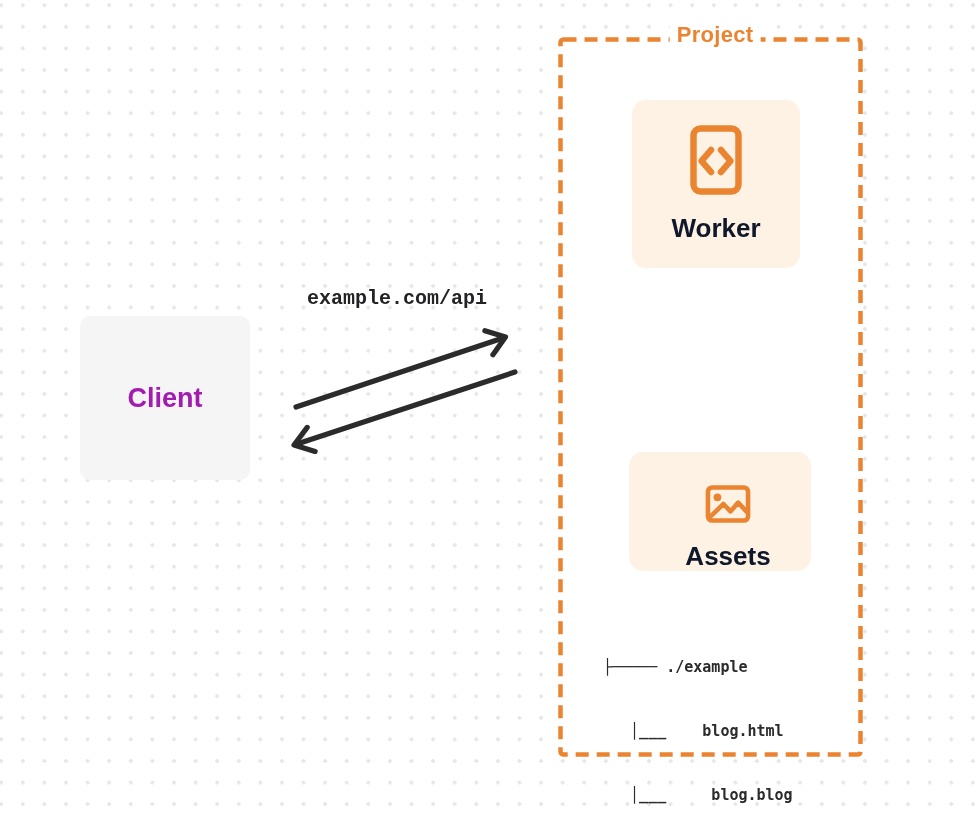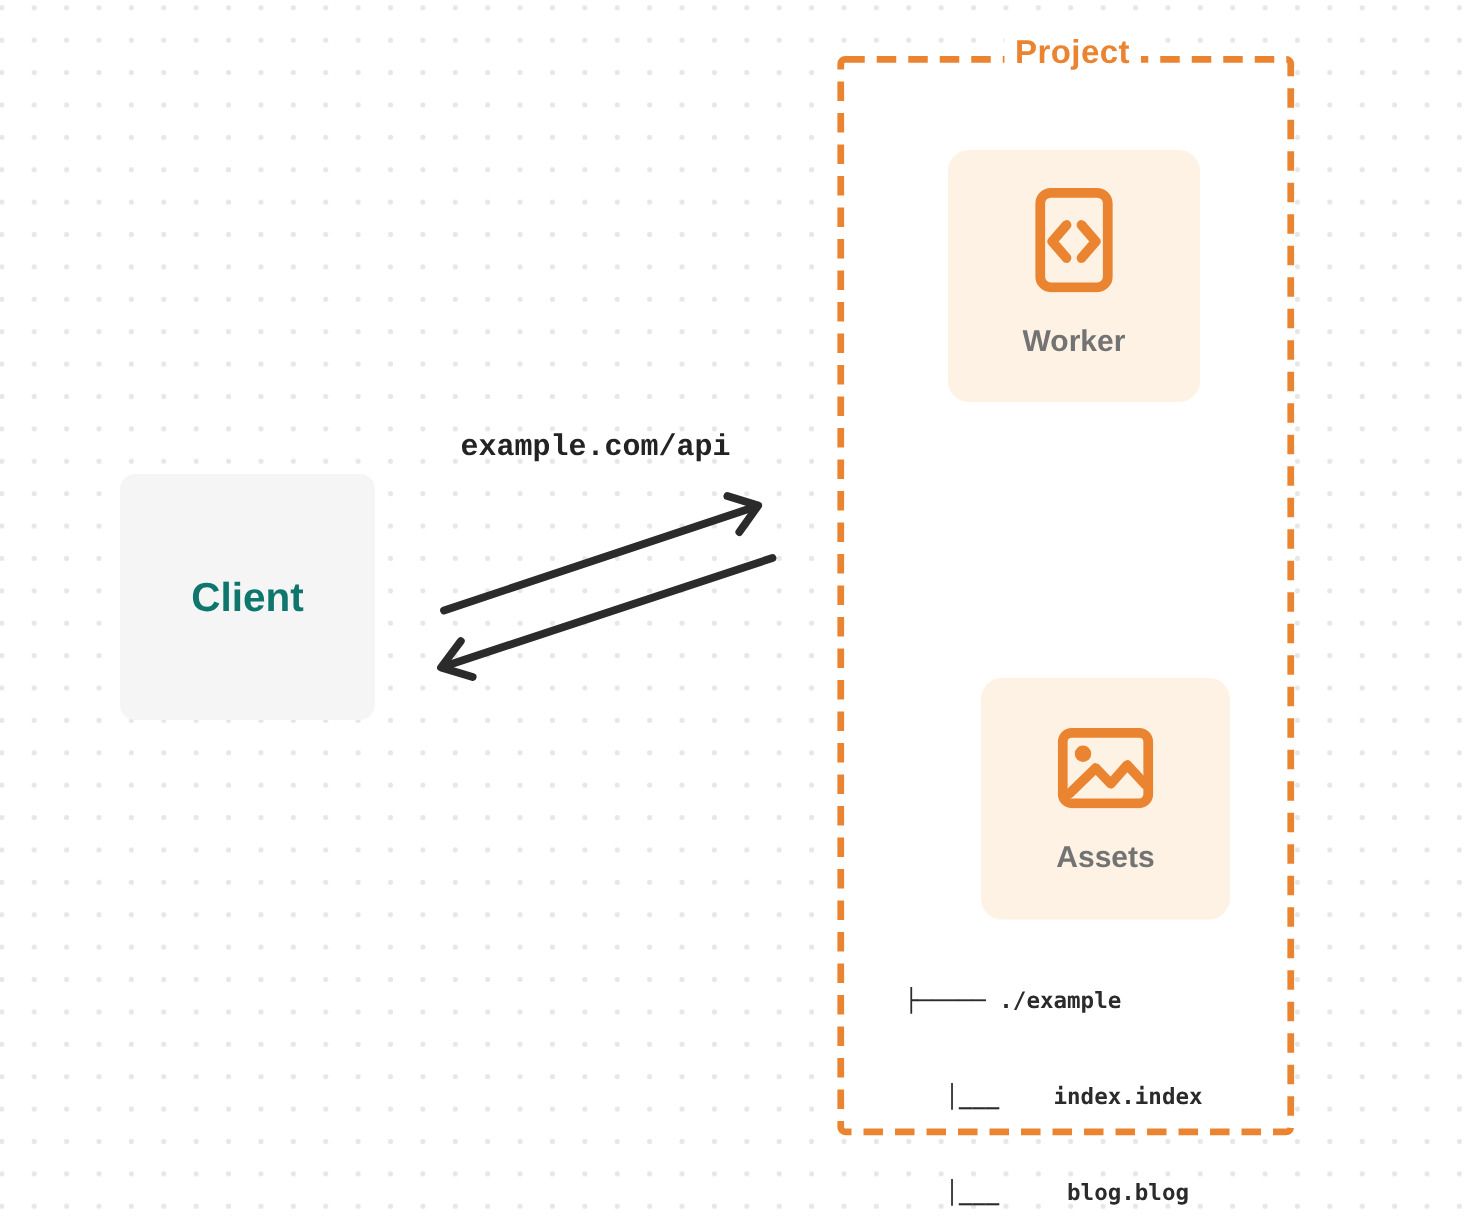--- a/index.html
+++ b/index.html
@@ -24,35 +24,35 @@
     letter-spacing:.3px;
     line-height:28px;
   }
   .node{
     position:absolute;z-index:2;
     background:#fdf2e3;
     border-radius:14px;
     display:flex;flex-direction:column;align-items:center;
   }
   .node-worker{left:632px;top:100px;width:168px;height:168px;}
-  .node-assets{left:654px;top:452px;width:166px;height:161px;}
+  .node-assets{left:629px;top:452px;width:166px;height:119px;padding-left:16px;}
   .node .icon{display:block;}
   .node-worker .icon{margin-top:25px;}
   .node-assets .icon{margin-top:33px;}
   .node-label{
-    font-size:20px;font-weight:700;color:#737373;
+    font-size:26px;font-weight:700;color:#0f172a;
     margin-top:18px;line-height:30px;
   }
   .client-box{
     position:absolute;z-index:2;
     left:80px;top:316px;width:170px;height:164px;
     background:#f5f5f6;border-radius:10px;
     display:flex;align-items:center;justify-content:center;
   }
-  .client-label{font-size:27px;font-weight:700;color:#0f766e;}
+  .client-label{font-size:27px;font-weight:700;color:#a21caf;}
   .url-label{
     position:absolute;z-index:2;
     left:307px;top:287px;
     font-size:20px;font-weight:700;color:#232326;
     white-space:nowrap;
     font-family:Liberation Mono, monospace;
   }
   .file-tree{
     position:absolute;z-index:2;
     left:603px;top:615px;
@@ -96,21 +96,21 @@
     <svg class="icon" width="64" height="54" viewBox="0 0 64 54" fill="none" stroke="#eb8431" stroke-width="6.5" stroke-linecap="round" stroke-linejoin="round">
       <rect x="3.5" y="3.5" width="57" height="47" rx="6"></rect>
       <circle cx="17" cy="17.5" r="5.5" fill="#eb8431" stroke="none"></circle>
       <path d="M8 44 L25.5 27 L35.5 37.5 L46.5 25 L58.5 38"></path>
     </svg>
     <div class="node-label">Assets</div>
   </div>
 
   <div class="file-tree">
     <div>├───── ./example</div>
-    <div>   │___    index.index</div>
+    <div>   │___    blog.html</div>
     <div>   │___     blog.blog</div>
     
   </div>
 
   <div class="client-box">
     <div class="client-label">Client</div>
   </div>
 
   <div class="url-label">example.com/api</div>
 

